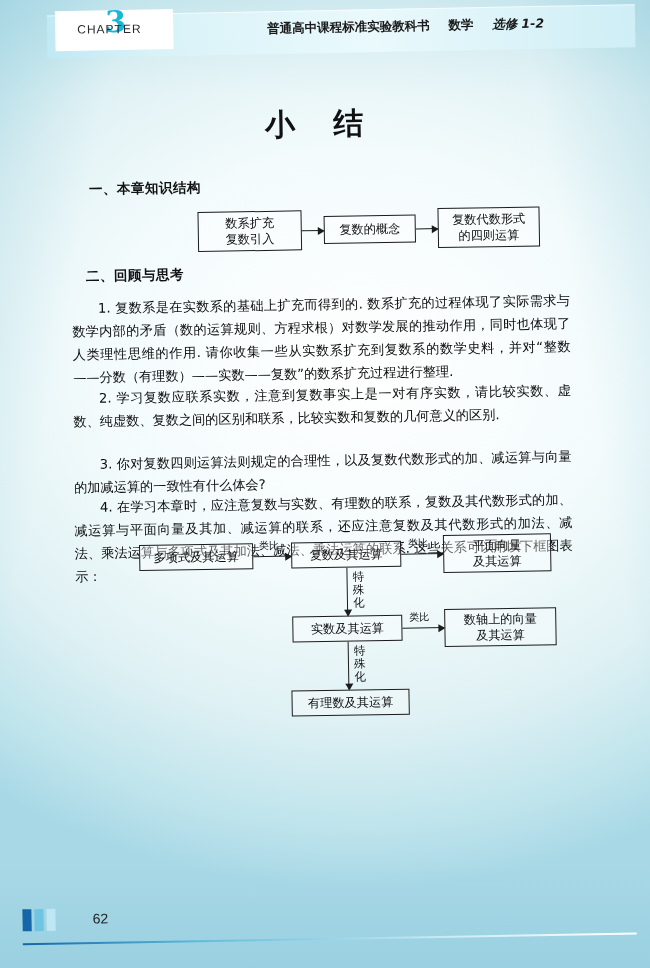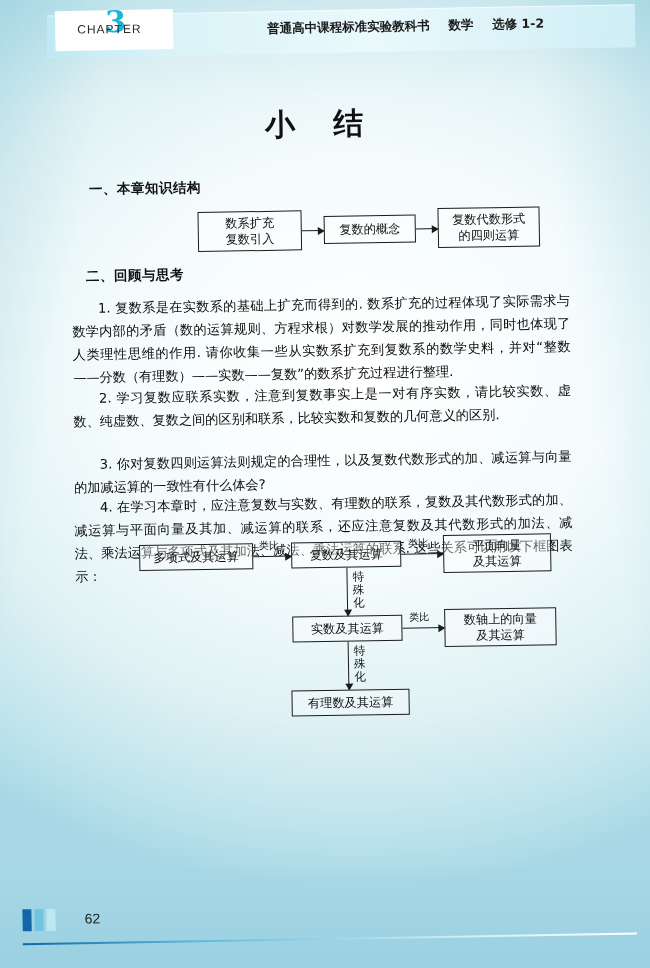--- a/index.html
+++ b/index.html
@@ -84,21 +84,21 @@
     position: absolute;
     left: 272px; top: 19px;
     font-family: "DejaVu Sans", "Liberation Sans", sans-serif;
     font-size: 12.5px;
     font-weight: bold;
     color: #1a1a1a;
     white-space: nowrap;
     transform: rotate(-0.5deg);
   }
   .header-title .sp { display: inline-block; width: 10px; }
-  .header-title .ital { }
+  .header-title .ital { font-style: italic; }
 
   
   #content {
     position: absolute;
     left: 0; top: 0;
     width: 650px; height: 968px;
   }
 
   .doc-title {
     position: absolute;
@@ -211,21 +211,21 @@
   .footer-bar i {
     position: absolute;
     top: 0; width: 9px; height: 22px;
     display: block;
   }
   .fb1 { left: 0;  background: #1466a8; }
   .fb2 { left: 12px; background: #6fc4e2; }
   .fb3 { left: 24px; background: #bfe6f3; }
   .page-num {
     position: absolute;
-    left: 80px; top: 908px;
+    left: 88px; top: 908px;
     font-family: "Liberation Sans", sans-serif;
     font-size: 14px;
     color: #222;
     transform: rotate(-0.5deg);
   }
   .footer-rule {
     position: absolute;
     left: 18px; top: 938px;
     width: 614px; height: 2px;
     background: linear-gradient(90deg, #1466a8 0%, #63bedd 30%, #cfeaf5 70%, #ffffff 100%);

